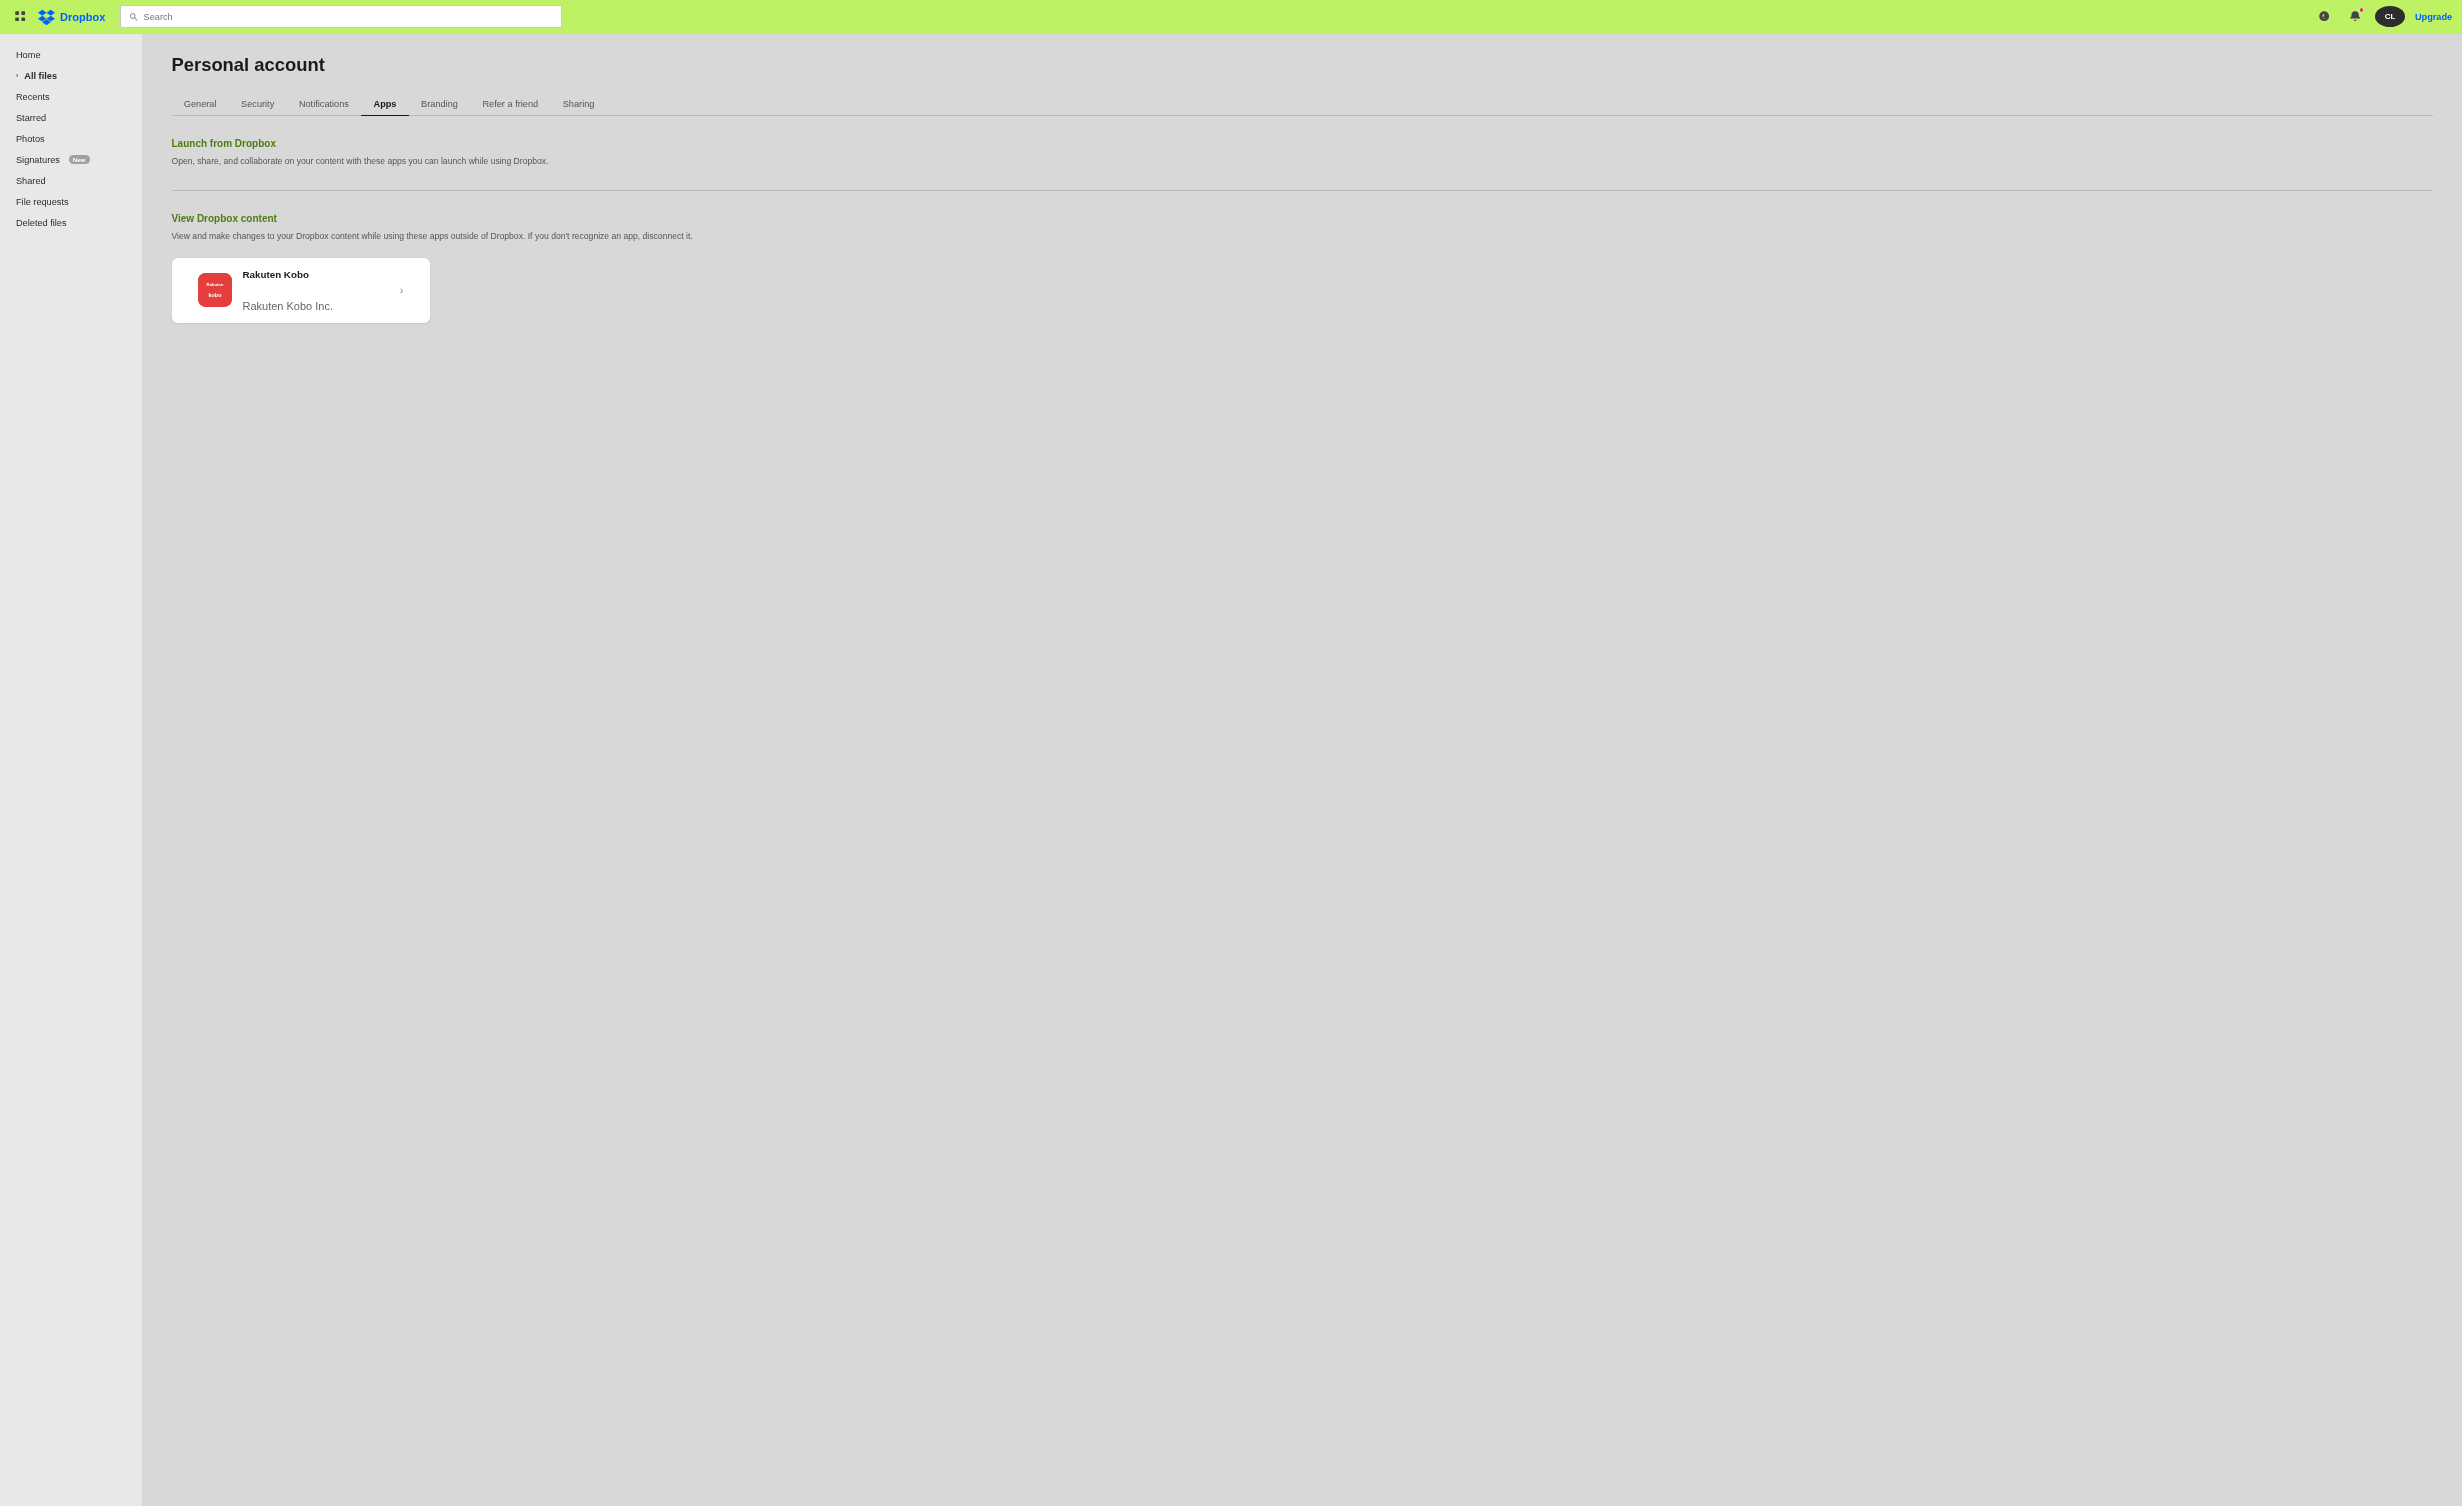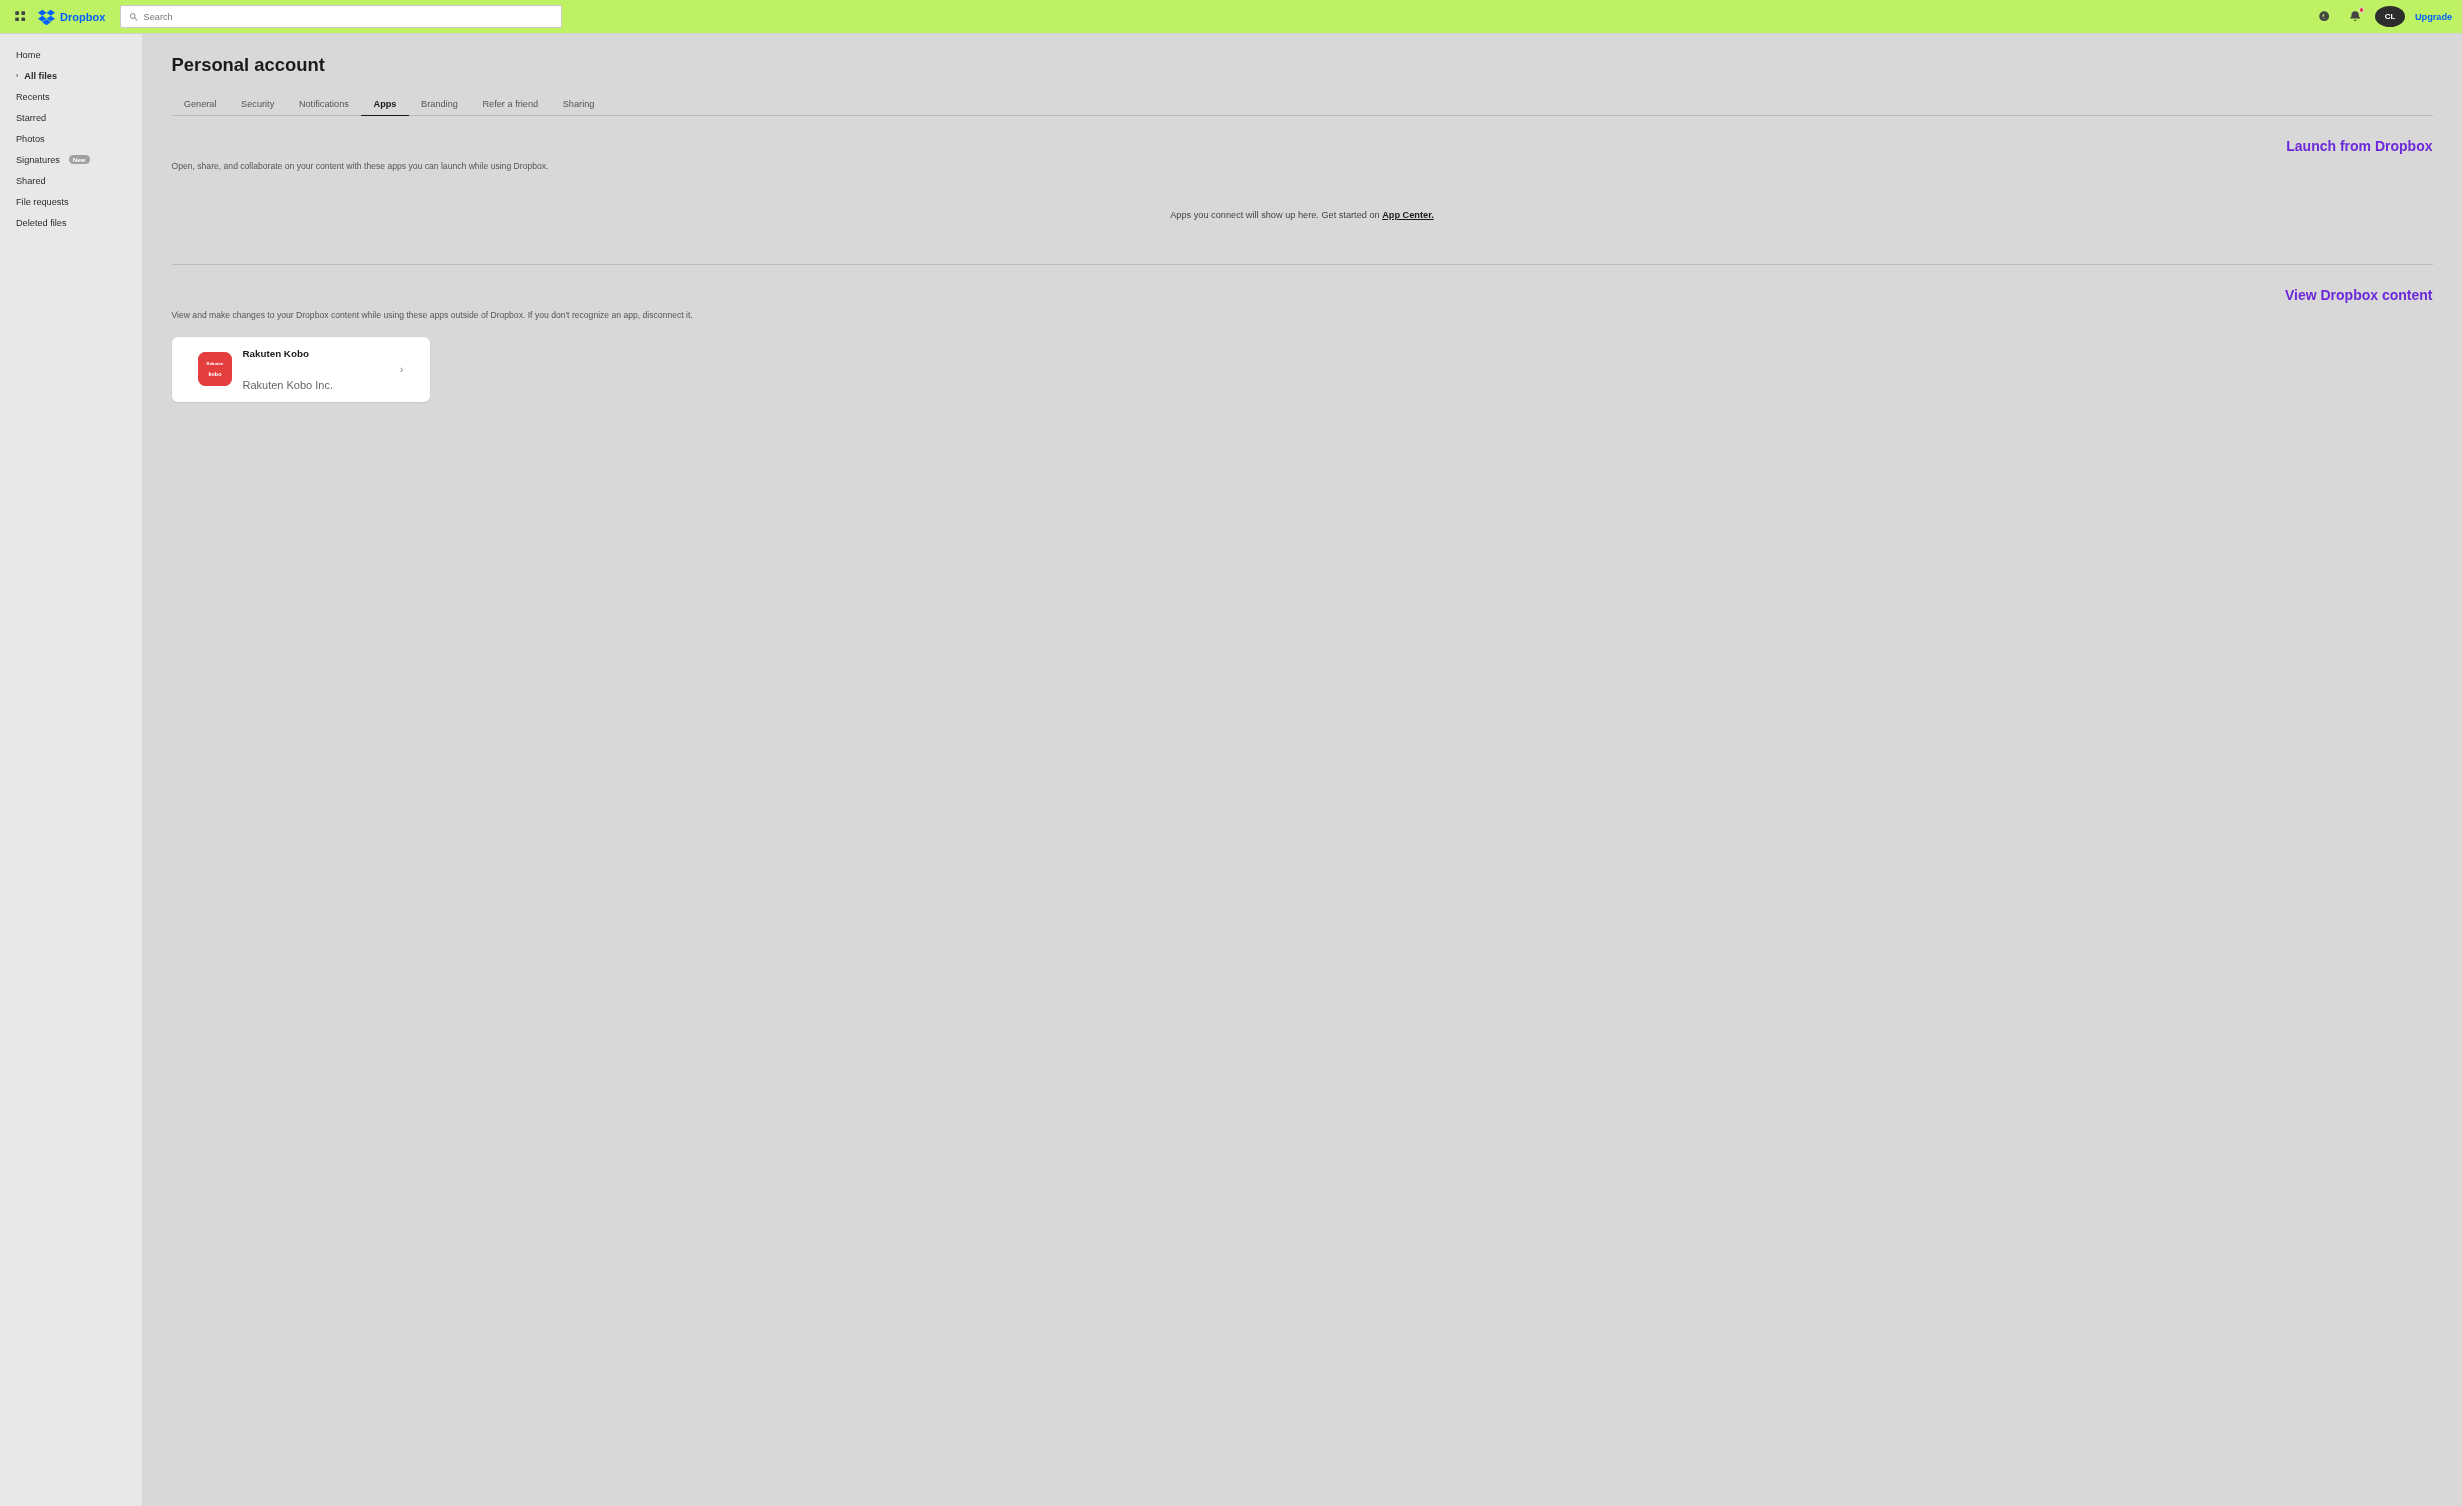--- a/index.html
+++ b/index.html
@@ -184,25 +184,24 @@
       color: #1a1a1a;
       font-weight: 700;
       border-bottom: 1.8px solid #1a1a1a;
     }
 
     
     .section {
       margin-bottom: 22px;
     }
     .section-title {
-      font-size: 14px;
+      font-size: 10px;
       font-weight: 700;
-      color: #6d28d9;
+      color: #4d7c0f;
       margin-bottom: 6.1px;
-      text-align: right;
     }
     .section-desc {
       font-size: 8.6px;
       color: #555;
       margin-bottom: 14.7px;
       line-height: 1.5;
     }
     .section-divider {
       border: none;
       border-top: 0.6px solid #bbb;
@@ -363,23 +362,20 @@
         <button class="tab">Notifications</button>
         <button class="tab active">Apps</button>
         <button class="tab">Branding</button>
         <button class="tab">Refer a friend</button>
         <button class="tab">Sharing</button>
       </div>
 
     <div class="section">
       <h2 class="section-title">Launch from Dropbox</h2>
       <p class="section-desc">Open, share, and collaborate on your content with these apps you can launch while using Dropbox.</p>
-      <div class="empty-state">
-        <span>Apps you connect will show up here. Get started on </span><a>App Center.</a>
-      </div>
     </div>
 
     <hr class="section-divider">
 
     <div class="section">
       <h2 class="section-title">View Dropbox content</h2>
       <p class="section-desc">View and make changes to your Dropbox content while using these apps outside of Dropbox. If you don't recognize an app, disconnect it.</p>
       <div class="app-card">
         <div class="app-card-logo">
 

